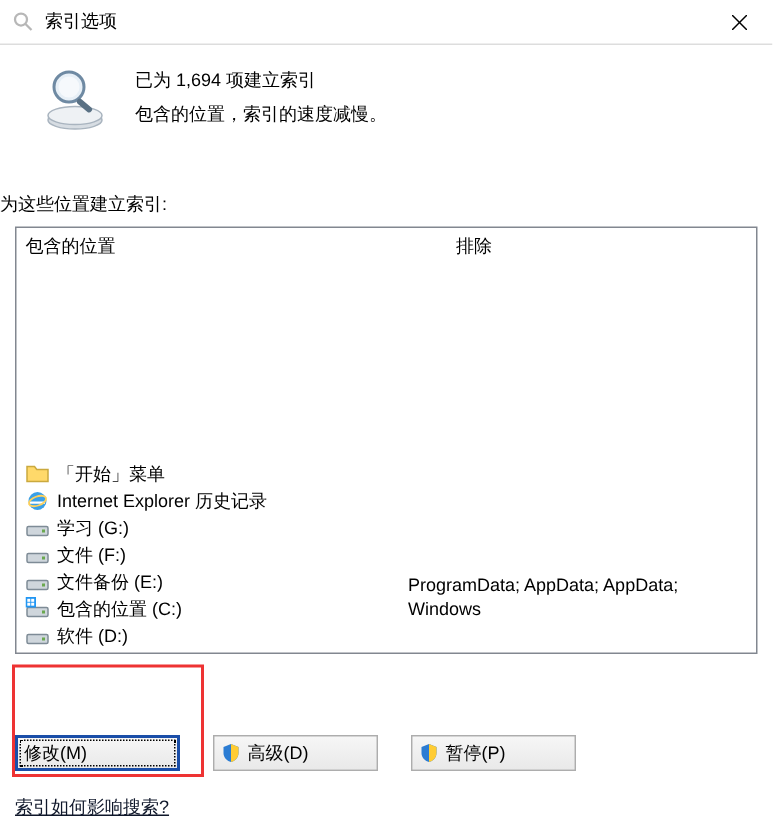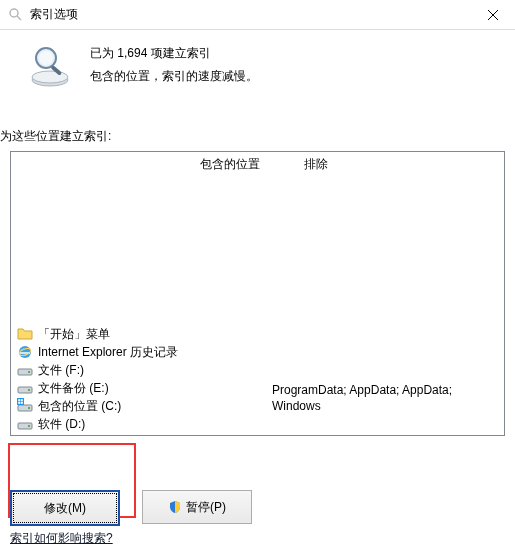--- a/index.html
+++ b/index.html
@@ -57,21 +57,20 @@
     flex-direction: column;
     background: #fff;
   }
   .loc-header {
     display: flex;
     font-size: 12px;
   }
   .loc-header .col1 {
     width: 255px;
     padding: 4px 6px;
-    text-align: right;
   }
   .loc-header .col2 {
     flex: 1;
     padding: 4px 6px;
     margin-left: 32px;
   }
   .loc-body {
     display: flex;
     flex: 1;
     overflow: hidden;
@@ -120,26 +119,25 @@
     display: flex;
     gap: 22px;
   }
   .btn {
     width: 110px;
     height: 24px;
     background: linear-gradient(#f6f6f6,#e9e9e9);
     border: 1px solid #adadad;
     display: flex;
     align-items: center;
-    justify-content: center;
     gap: 4px;
     font-family: inherit;
     font-size: 12px;
     cursor: pointer;
-    padding: 16px;
+    padding: 4px;
   }
   .btn.focused {
     border: 2px solid #1a4ea8;
     outline: 1px dotted #000;
     outline-offset: -4px;
   }
   .shield {
     width: 14px;
     height: 14px;
     display: inline-block;
@@ -215,20 +213,29 @@
         </div>
         <div class="loc-item">
           <span class="icon">
             <svg viewBox="0 0 16 16" width="16" height="16">
               <circle cx="8" cy="8" r="6" fill="#3aa0e8"></circle>
               <path d="M3 9h10" stroke="#fff" stroke-width="1.5"></path>
               <ellipse cx="8" cy="8" rx="6" ry="3" fill="none" stroke="#ffd15c" stroke-width="1.2" transform="rotate(-20 8 8)"></ellipse>
             </svg>
           </span>
           <span>Internet Explorer 历史记录</span>
+        </div>
+        <div class="loc-item">
+          <span class="icon">
+            <svg viewBox="0 0 16 16" width="16" height="16">
+              <rect x="1" y="7" width="14" height="6" rx="1" fill="#cfd6dc" stroke="#7e8b96"></rect>
+              <rect x="11" y="9" width="2" height="2" fill="#6aa84f"></rect>
+            </svg>
+          </span>
+          <span>学习 (G:)</span>
         </div>
         <div class="loc-item">
           <span class="icon">
             <svg viewBox="0 0 16 16" width="16" height="16">
               <rect x="1" y="7" width="14" height="6" rx="1" fill="#cfd6dc" stroke="#7e8b96"></rect>
               <rect x="11" y="9" width="2" height="2" fill="#6aa84f"></rect>
             </svg>
           </span>
           <span>文件 (F:)</span>
         </div>
@@ -283,17 +290,26 @@
   <button class="btn focused">
     <span>修改(M)</span>
   </button>
   <button class="btn">
     <span class="shield">
       <svg viewBox="0 0 14 14" width="14" height="14">
         <path d="M7 1 L12 3 V7 C12 10 9.5 12.5 7 13 C4.5 12.5 2 10 2 7 V3 Z" fill="#2b7cd3"></path>
         <path d="M7 1 L12 3 V7 C12 10 9.5 12.5 7 13 Z" fill="#ffcc33"></path>
       </svg>
     </span>
+    <span>高级(D)</span>
+  </button>
+  <button class="btn">
+    <span class="shield">
+      <svg viewBox="0 0 14 14" width="14" height="14">
+        <path d="M7 1 L12 3 V7 C12 10 9.5 12.5 7 13 C4.5 12.5 2 10 2 7 V3 Z" fill="#2b7cd3"></path>
+        <path d="M7 1 L12 3 V7 C12 10 9.5 12.5 7 13 Z" fill="#ffcc33"></path>
+      </svg>
+    </span>
     <span>暂停(P)</span>
   </button>
 </div>
 
 <a class="help-link">索引如何影响搜索?</a>
 
 </body></html>

